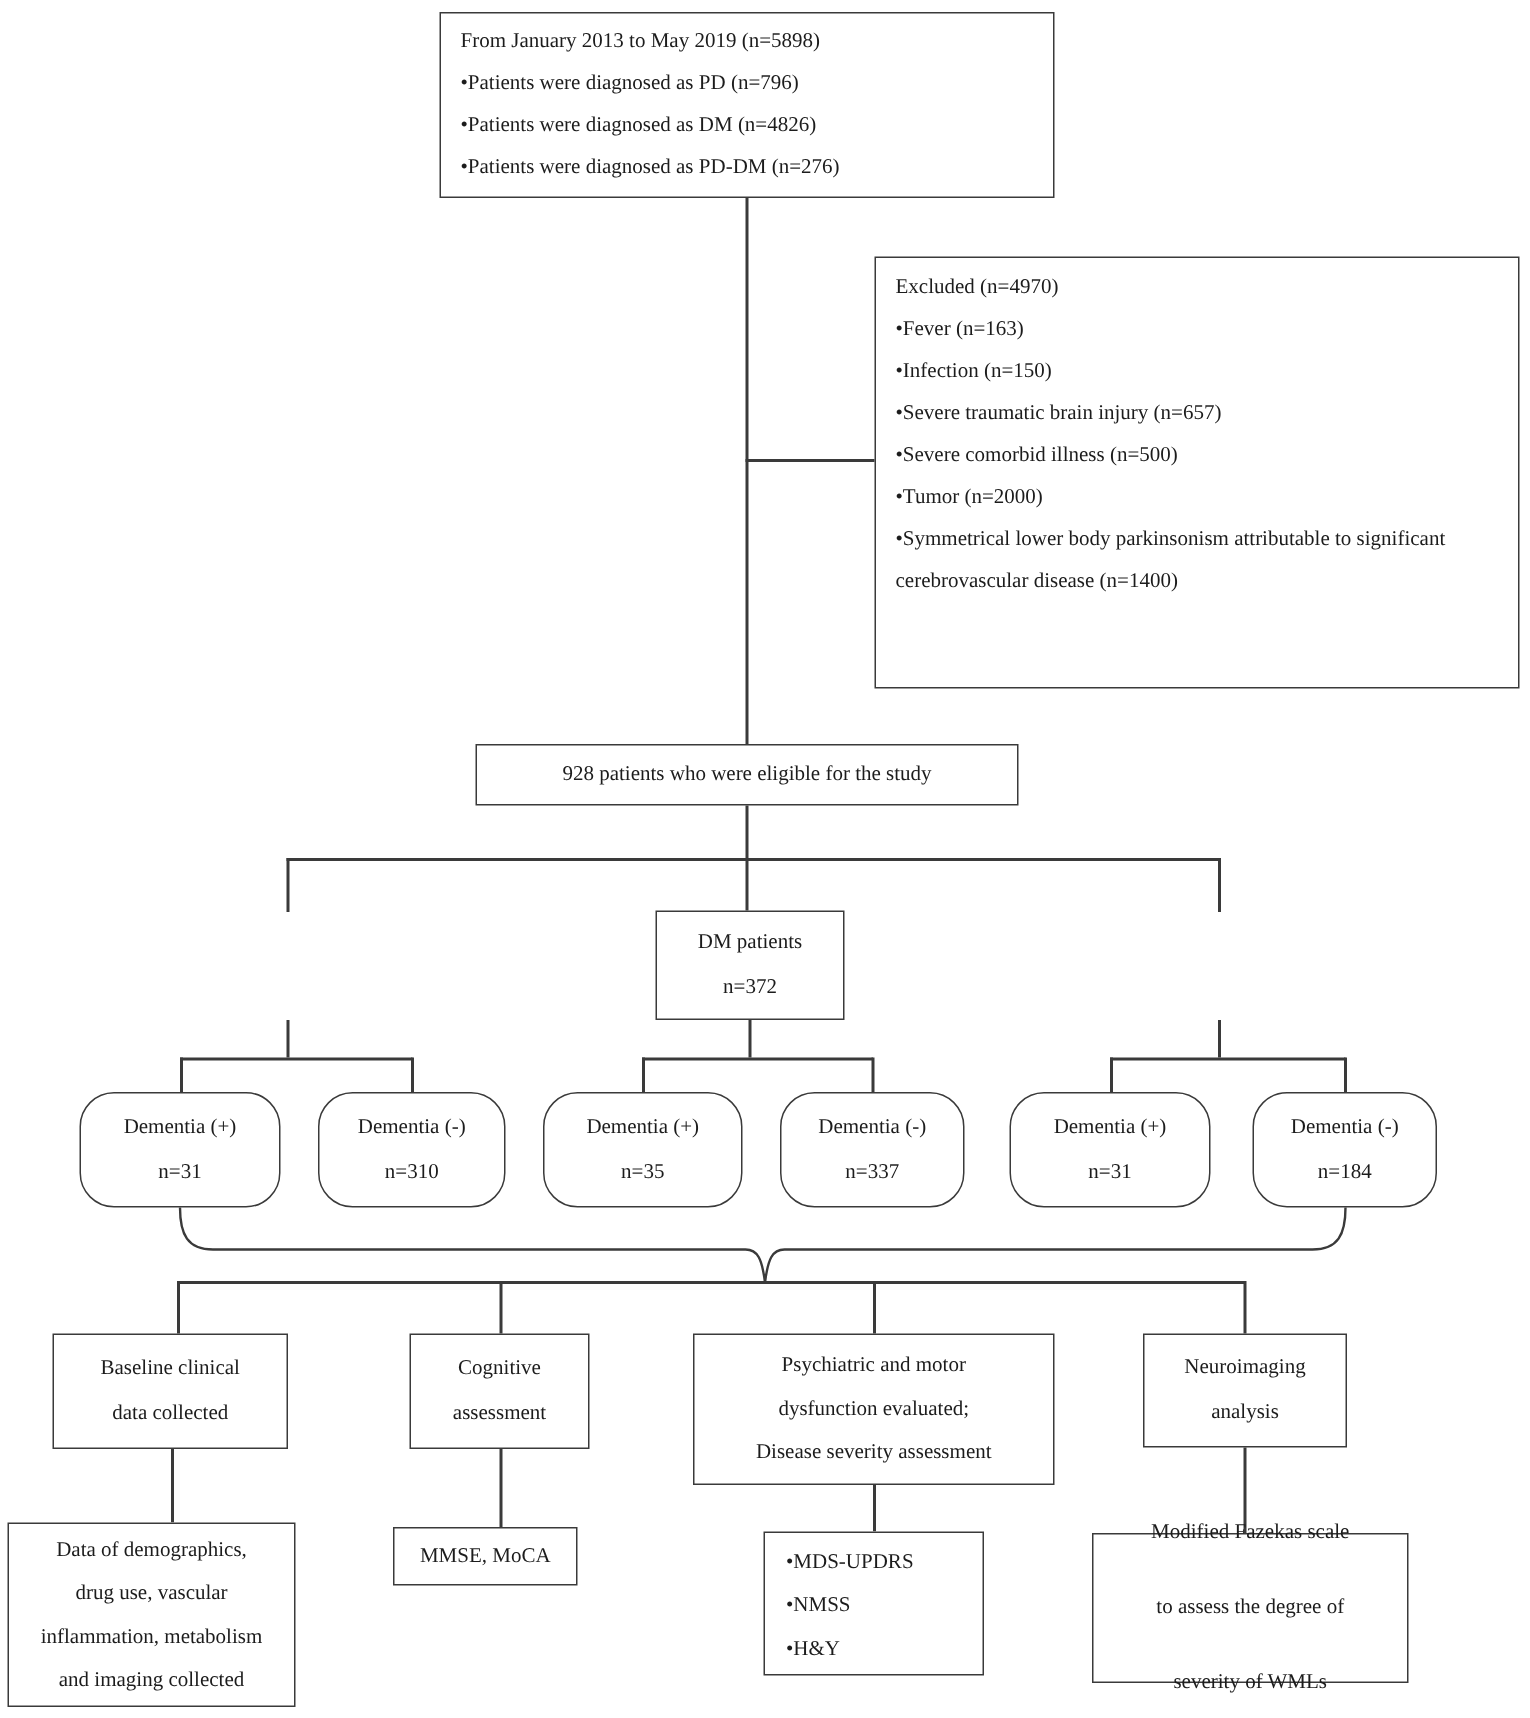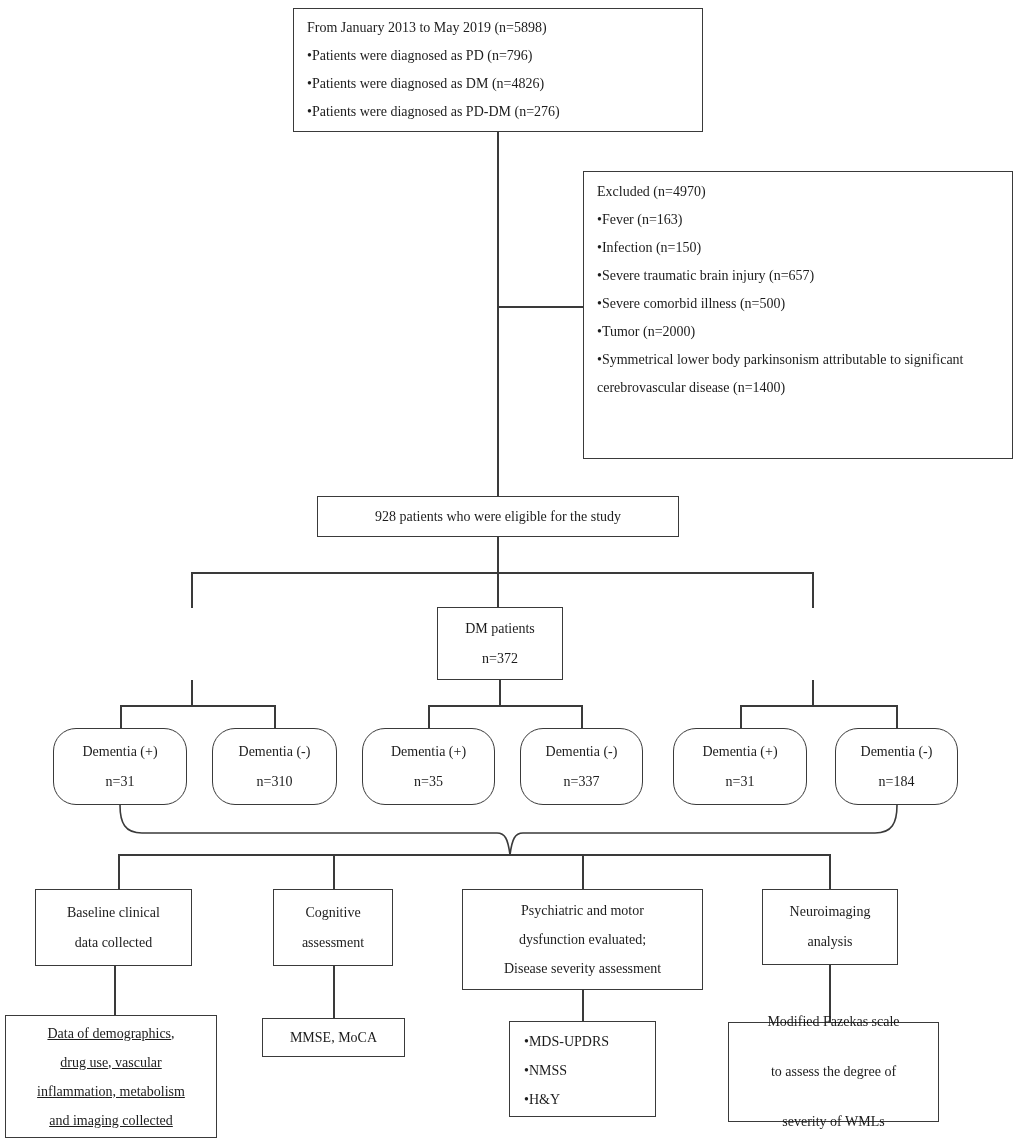--- a/index.html
+++ b/index.html
@@ -36,23 +36,23 @@
   .d3 { left:520px; width:123px; }
   .d4 { left:673px; width:134px; }
   .d5 { left:835px; width:123px; }
   
   .baseline    { left:35px;  top:889px; width:157px; height:77px; }
   .cognitive   { left:273px; top:889px; width:120px; height:77px; }
   .psychiatric { left:462px; top:889px; width:241px; height:101px; }
   .psychiatric .ln { line-height:29px; }
   .neuroimaging{ left:762px; top:889px; width:136px; height:76px; }
   
-  .databox { left:5px;   top:1015px; width:212px; height:123px;text-decoration:underline; }
+  .databox { left:5px;   top:1015px; width:192px; height:123px; }
   .databox .ln { line-height:29px; }
-  .mmse    { left:262px; top:1018px; width:143px; height:39px; }
+  .mmse    { left:262px; top:1018px; width:123px; height:39px; }
   .mds     { left:509px; top:1021px; width:147px; height:96px; padding:5px 0 0 14px; }
   .mds .ln { line-height:29px; }
   .fazekas { left:728px; top:1022px; width:211px; height:100px;gap:20px; }
   .fazekas .ln { line-height:30px; }
 
   .brace { position:absolute; left:108px; top:803px; width:800px; height:56px; }
 </style>
 </head>
 <body>
 

